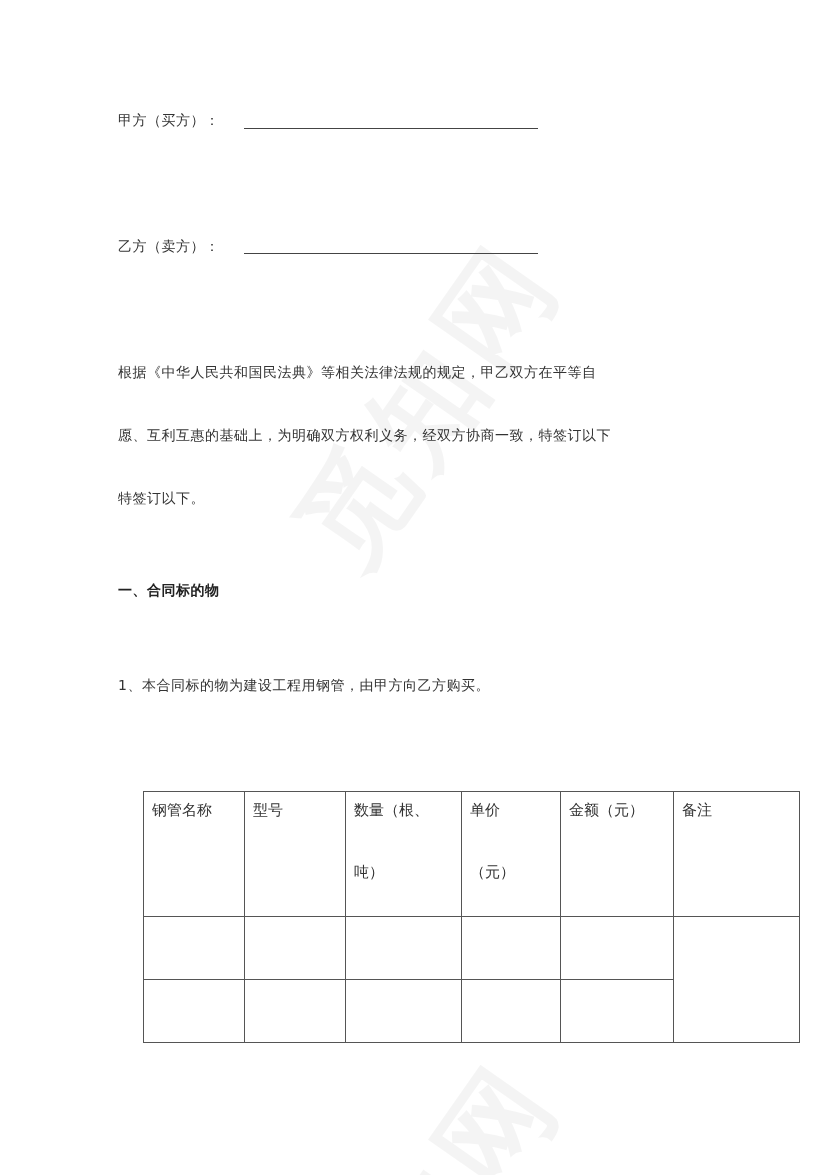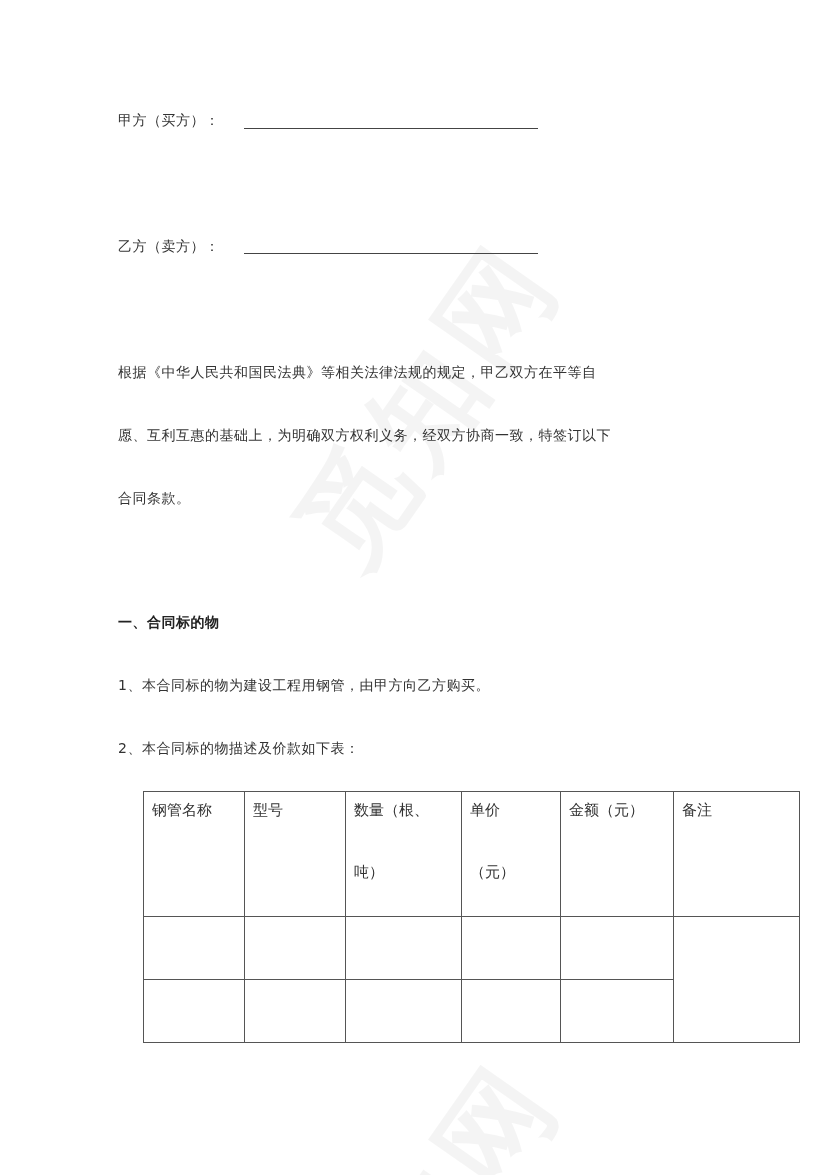--- a/index.html
+++ b/index.html
@@ -35,25 +35,24 @@
   <div class="watermark" style="left:250px; top:1150px;">觅知网</div>
 
   <div class="line" style="top:110px;">甲方（买方）：</div>
   <div class="sig-line" style="left:244px; top:128px; width:294px;"></div>
 
   <div class="line" style="top:236px;text-align:center;">乙方（卖方）：</div>
   <div class="sig-line" style="left:244px; top:253px; width:294px;"></div>
 
   <div class="line" style="top:362px;text-align:center;">根据《中华人民共和国民法典》等相关法律法规的规定，甲乙双方在平等自</div>
   <div class="line" style="top:425px;">愿、互利互惠的基础上，为明确双方权利义务，经双方协商一致，特签订以下</div>
-  <div class="line" style="top:488px;">合同条款。</div>
+  <div class="line" style="top:488px;">特签订以下。</div>
 
-  <div class="line bold" style="top:612px;text-align:right;">一、合同标的物</div>
+  <div class="line bold" style="top:580px;text-align:right;">一、合同标的物</div>
   <div class="line" style="top:675px;">1、本合同标的物为建设工程用钢管，由甲方向乙方购买。</div>
-  <div class="line" style="top:738px;">2、本合同标的物描述及价款如下表：</div>
 
   <table class="goods">
     <colgroup>
       <col style="width:101px">
         <col style="width:101px">
         <col style="width:116px">
       <col style="width:99px">
         <col style="width:113px">
         <col style="width:126px">
     </colgroup>

